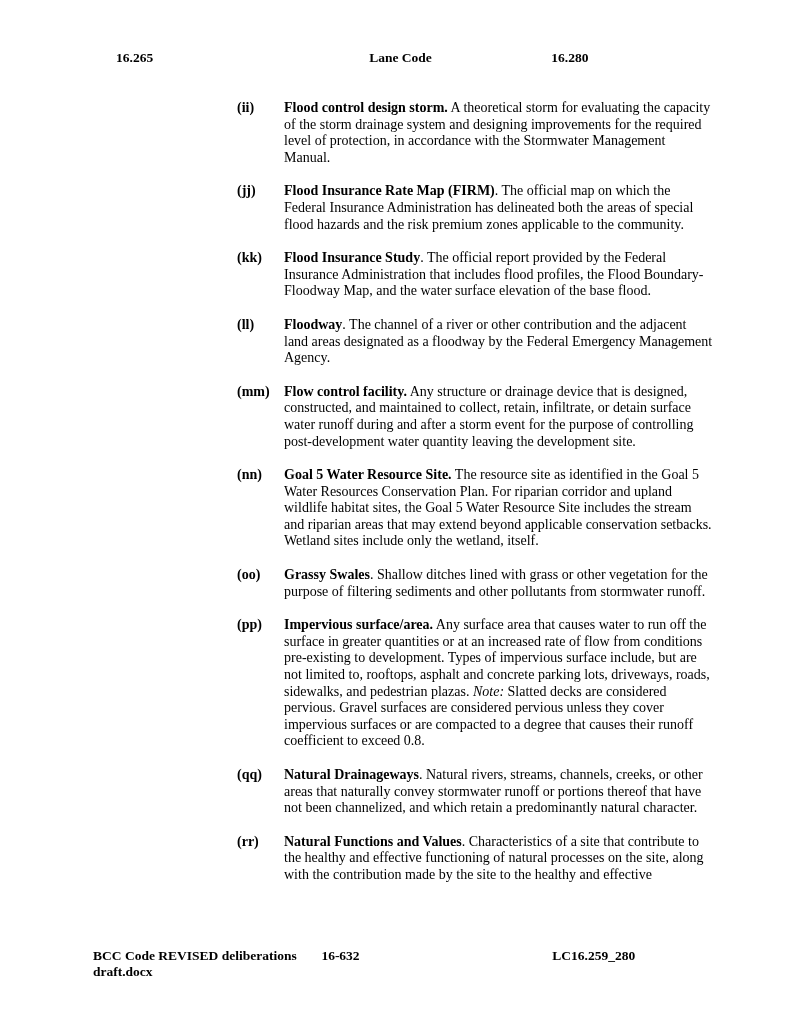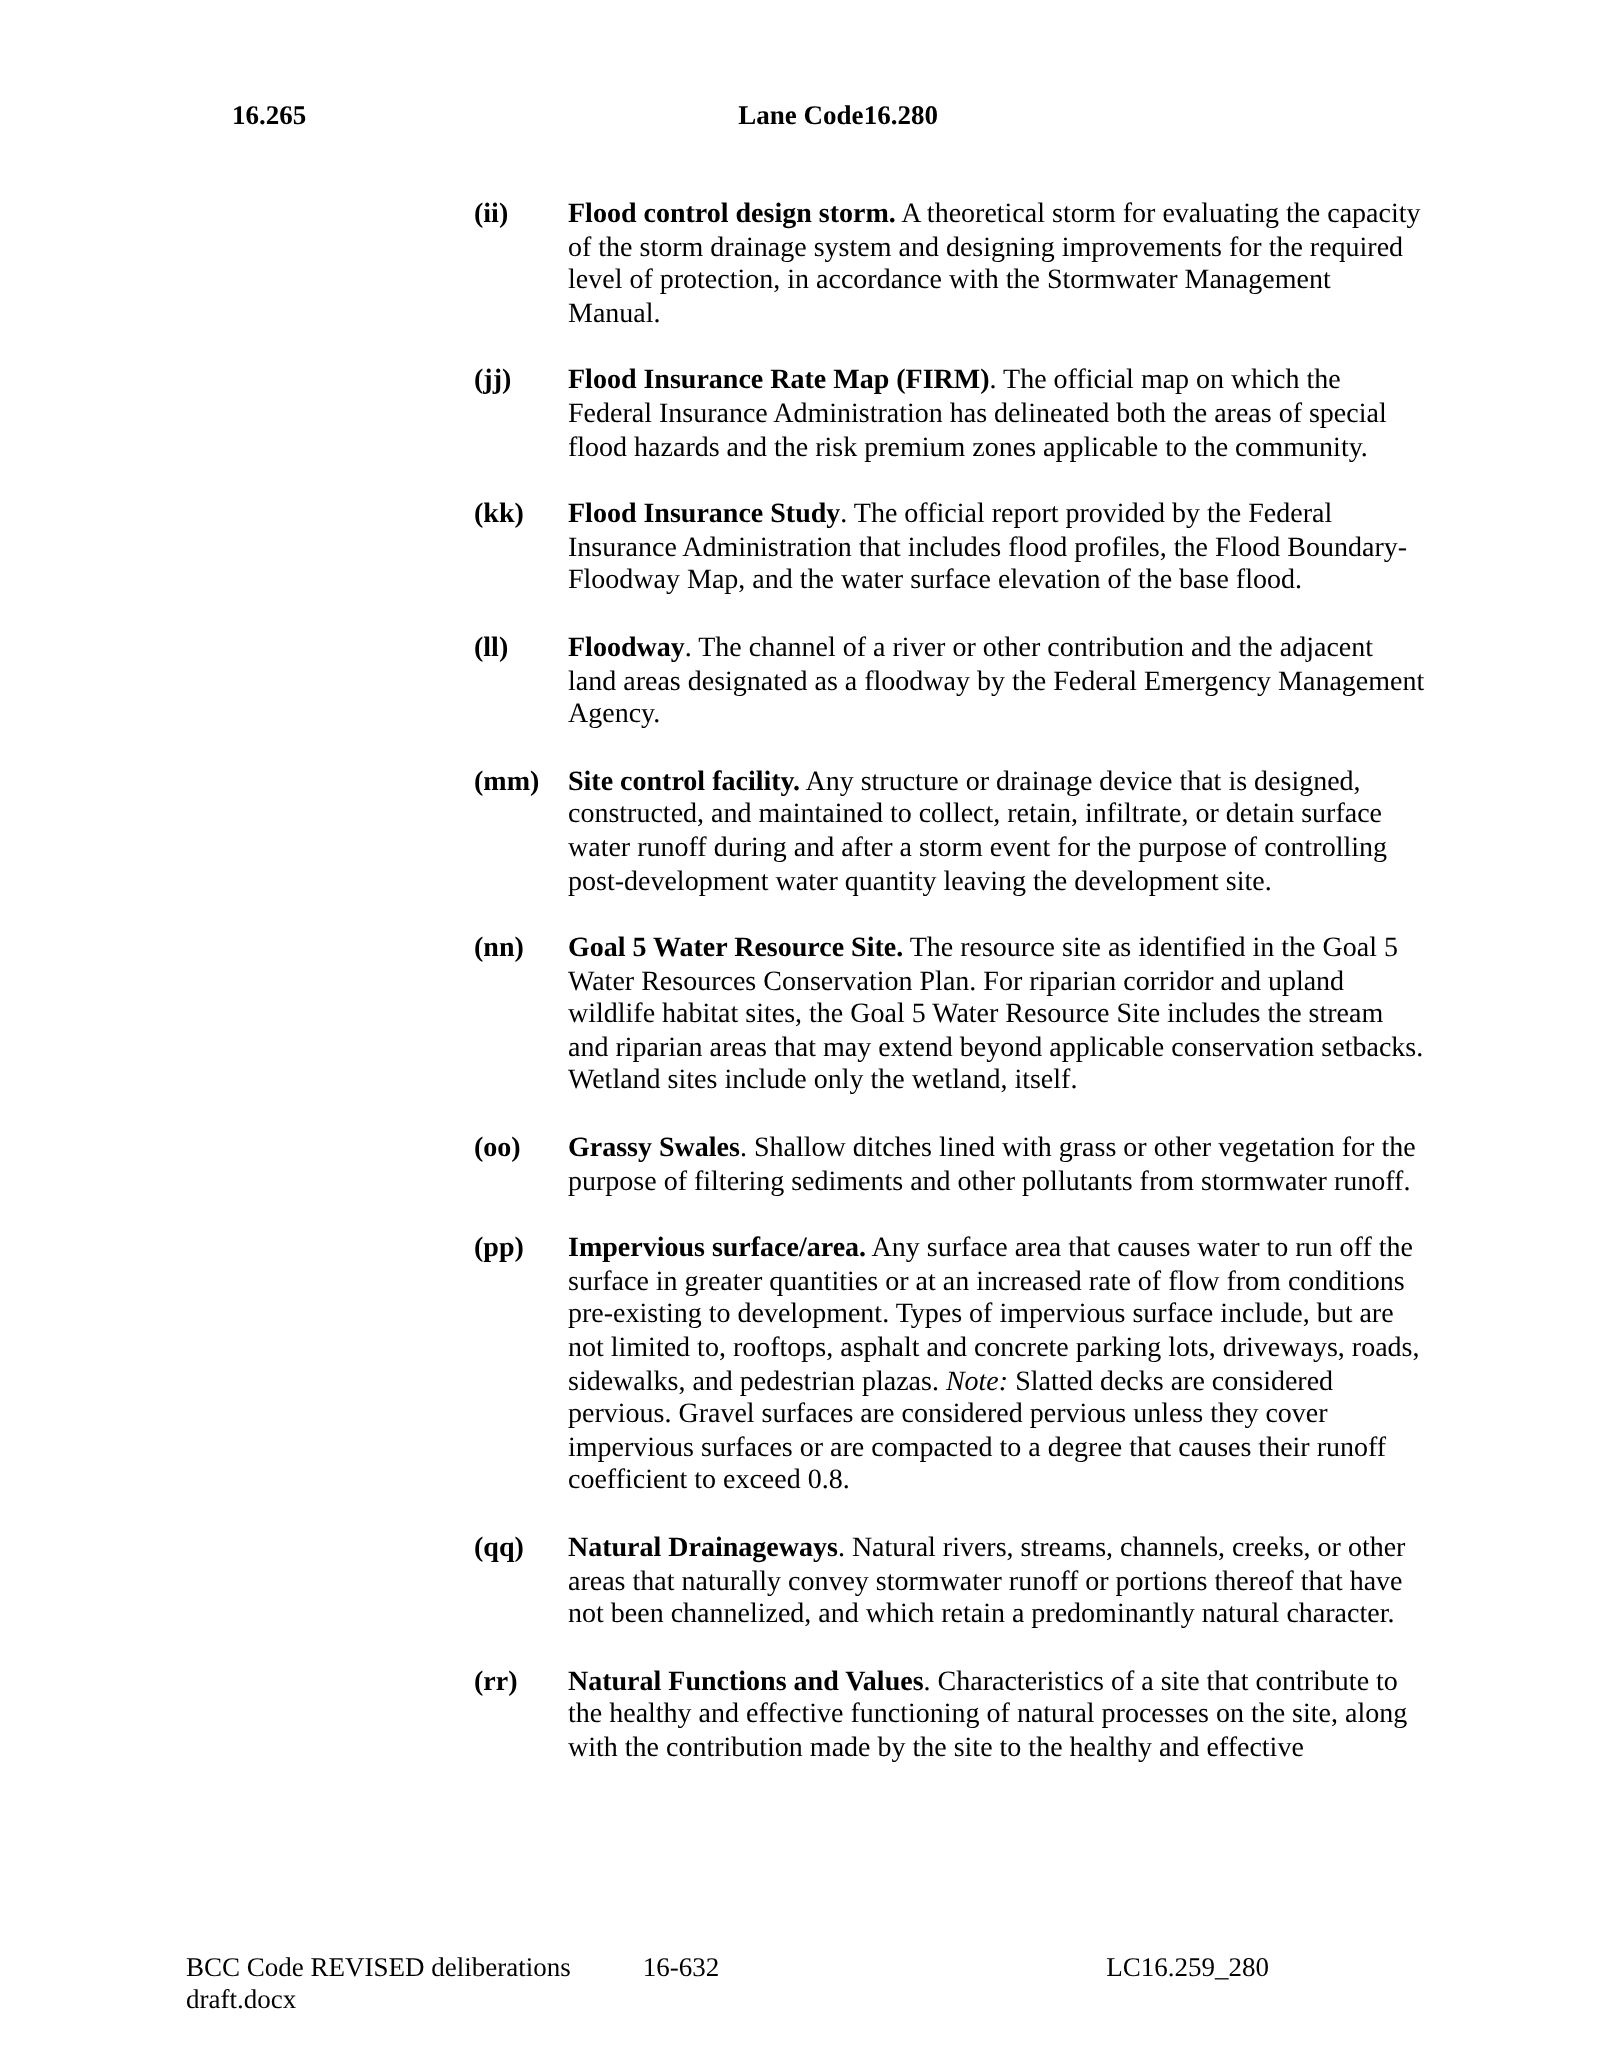--- a/index.html
+++ b/index.html
@@ -22,21 +22,21 @@
     left: 93px;
     right: 92px;
     display: grid;
     grid-template-columns: 1fr auto 1fr;
     font-weight: bold;
     font-size: 13.5px;
     line-height: 16px;
   }
   .running-header .left  { text-align: left; margin-left: 23px; }
   .running-header .center{ text-align: left; }
-  .running-header .right { text-align: left; }
+  .running-header .right { text-align: center; }
 
   .content {
     position: absolute;
     top: 100px;
     left: 237px;
     width: 477px;
   }
   .def {
     display: flex;
     margin-bottom: 17px;
@@ -49,26 +49,26 @@
   }
   .def-text {
     flex: 1 1 auto;
     max-width: 430px;
   }
   .def-term { font-weight: bold; }
   .def-note { font-style: italic; text-align: center; }
 
   .running-footer {
     position: absolute;
-    top: 976px;
+    top: 948px;
     left: 93px;
     right: 92px;
     display: grid;
     grid-template-columns: 1fr auto 1fr;
-    font-weight: normal;
+    font-weight: bold;
     font-size: 13.5px;
     line-height: 16px;
   }
   .running-footer .left   { text-align: left; }
   .running-footer .center { text-align: center; padding-right: 120px; }
   .running-footer .right  { text-align: center; }
 </style>
 </head>
 <body>
 
@@ -92,21 +92,21 @@
       <div class="def">
         <span class="def-label">(kk)</span>
         <div class="def-text"><span class="def-term">Flood Insurance Study</span><span class="def-body">.  The official report provided by the Federal Insurance Administration that includes flood profiles, the Flood Boundary-Floodway Map, and the water surface elevation of the base flood.</span></div>
       </div>
       <div class="def">
         <span class="def-label">(ll)</span>
         <div class="def-text"><span class="def-term">Floodway</span><span class="def-body">.  The channel of a river or other contribution and the adjacent land areas designated as a floodway by the Federal Emergency Management Agency.</span></div>
       </div>
       <div class="def">
         <span class="def-label">(mm)</span>
-        <div class="def-text"><span class="def-term">Site control facility.</span><span class="def-body">  Any structure or drainage device that is designed, constructed, and maintained to collect, retain, infiltrate, or detain surface water runoff during and after a storm event for the purpose of controlling post-development water quantity leaving the development site.</span></div>
+        <div class="def-text"><span class="def-term">Flow control facility.</span><span class="def-body">  Any structure or drainage device that is designed, constructed, and maintained to collect, retain, infiltrate, or detain surface water runoff during and after a storm event for the purpose of controlling post-development water quantity leaving the development site.</span></div>
       </div>
       <div class="def">
         <span class="def-label">(nn)</span>
         <div class="def-text"><span class="def-term">Goal 5 Water Resource Site.</span><span class="def-body">  The resource site as identified in the Goal 5 Water Resources Conservation Plan.  For riparian corridor and upland wildlife habitat sites, the Goal 5 Water Resource Site includes the stream and riparian areas that may extend beyond applicable conservation setbacks.  Wetland sites include only the wetland, itself.</span></div>
       </div>
       <div class="def">
         <span class="def-label">(oo)</span>
         <div class="def-text"><span class="def-term">Grassy Swales</span><span class="def-body">.  Shallow ditches lined with grass or other vegetation for the purpose of filtering sediments and other pollutants from stormwater runoff.</span></div>
       </div>
       <div class="def">

